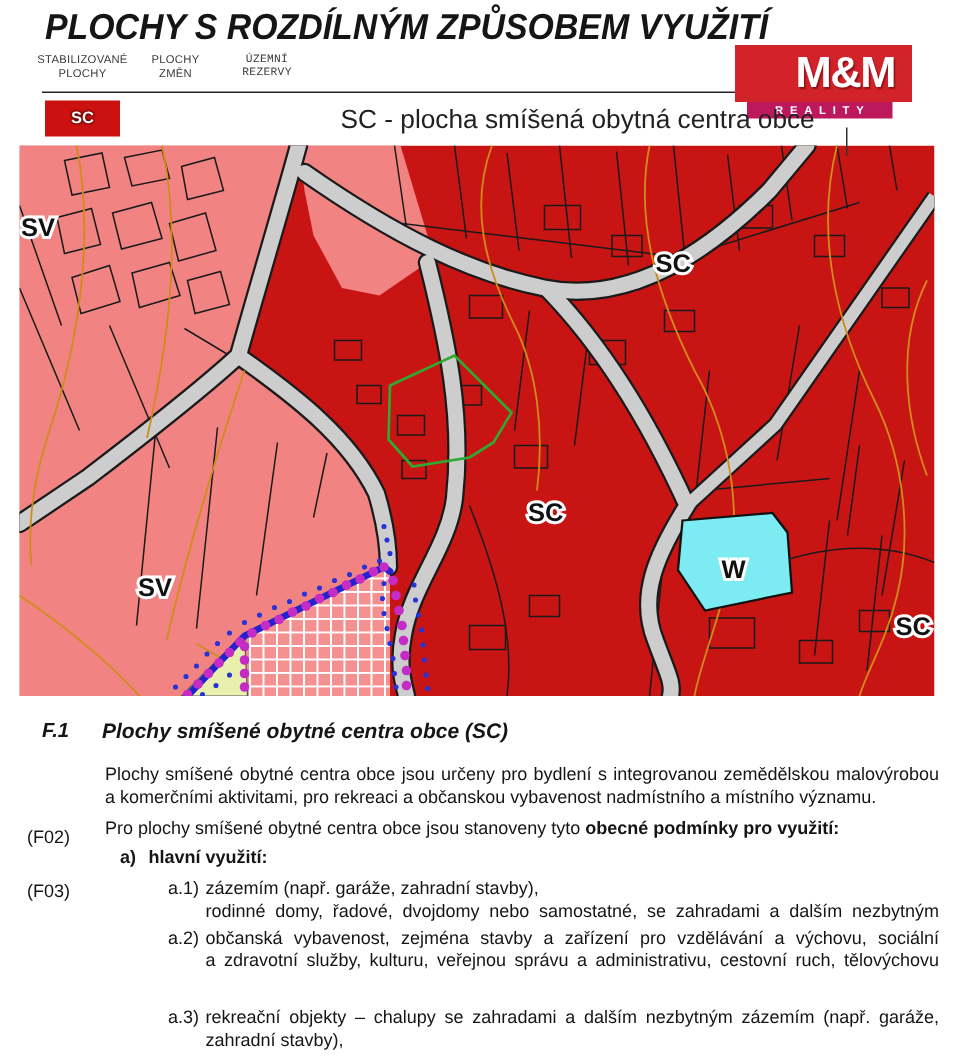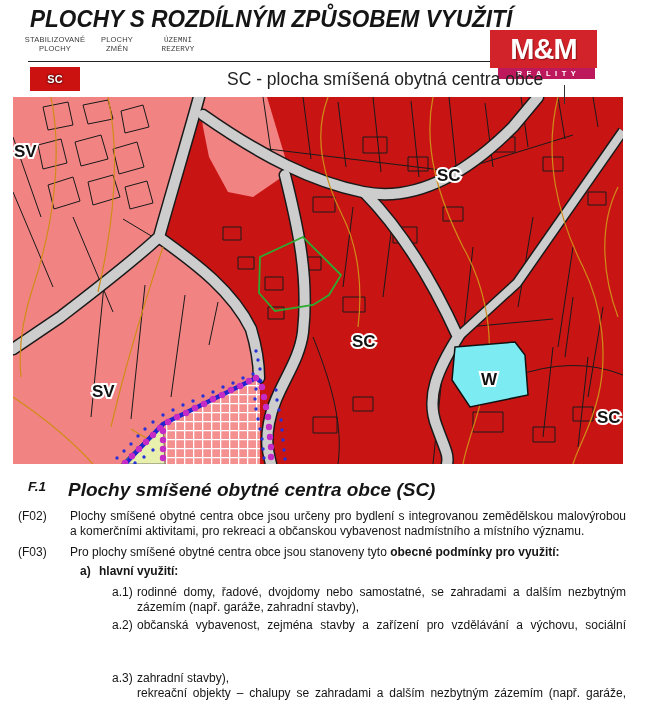--- a/index.html
+++ b/index.html
@@ -15,38 +15,38 @@
   .legcol.c3{left:152px;width:52px;font-family:Liberation Mono, monospace;}
   .hr{position:absolute;left:28px;top:61px;width:537px;border-top:1.6px solid #222;}
   .badge{position:absolute;left:30px;top:67px;width:50px;height:24px;background:#cc1111;
          display:flex;align-items:center;justify-content:center;}
   .badge span{font-size:11px;font-weight:bold;color:#fff;text-shadow:0 0 2px #3a0000,0 0 2px #3a0000;}
   .subtitle{position:absolute;left:227px;top:69px;font-size:17.5px;color:#222;white-space:nowrap;z-index:3;text-align:center;}
   .tick{position:absolute;left:564px;top:85px;width:1px;height:19px;background:#333;z-index:4;}
 
   
   .logo{position:absolute;left:490px;top:30px;z-index:2;}
-  .logo .mark{width:107px;height:38px;background:#d2232a;display:flex;align-items:center;justify-content:center;}
+  .logo .mark{width:89px;height:38px;background:#d2232a;display:flex;align-items:center;justify-content:center;padding-left:29px;}
   .logo .mark span{color:#fff;font-size:29px;font-weight:bold;letter-spacing:-1px;text-shadow:1px 1px 1px #8e1117;}
   .logo .bar{position:absolute;left:8px;top:38px;width:97px;height:11px;background:#be185d;
              display:flex;align-items:center;justify-content:center;}
   .logo .bar span{color:#fff;font-size:7.5px;font-weight:bold;letter-spacing:4.5px;padding-left:4px;}
 
   
   .map{position:absolute;left:13px;top:97px;width:556px;height:367px;}
   .map svg{display:block;}
   .maplabel{font-family:"Liberation Sans",sans-serif;font-weight:bold;font-size:17px;fill:#111;
             stroke:#fff;stroke-width:4px;paint-order:stroke;}
 
   
   .docsec{position:absolute;left:0;width:653px;font-size:12px;color:#151515;}
   .h-f1{top:479px;}
   .h-f1 .num{position:absolute;left:28px;font-size:13.5px;font-weight:bold;font-style:italic;}
-  .h-f1 .txt{position:absolute;left:68px;font-size:19px;font-weight:bold;font-style:italic;white-space:nowrap;}
-  .para .plabel{position:absolute;left:18px;}
+  .h-f1 .txt{position:absolute;left:68px;font-size:14px;font-weight:bold;font-style:italic;white-space:nowrap;}
+  .para .plabel{position:absolute;left:18px;margin-top:42px;}
   .para .ptext{position:absolute;left:70px;width:556px;line-height:15.3px;}
   .p-f02{top:509px;} .p-f03{top:545px;}
   .a-row{top:564px;}
   .a-row .alabel{position:absolute;left:80px;font-weight:bold;}
   .a-row .atitle{position:absolute;left:99px;font-weight:bold;}
   .item .ilabel{position:absolute;left:112px;}
   .item .itext{position:absolute;left:137px;width:489px;line-height:15.4px;}
   .i-a1{top:585px;} .i-a2{top:618px;} .i-a3{top:671px;}
   .jline{text-align:justify;text-align-last:justify;}
   .jline.last{text-align-last:left;}
@@ -273,31 +273,32 @@
   </div>
 
   <div class="docsec a-row">
     <span class="alabel">a)</span>
     <span class="atitle">hlavní využití:</span>
   </div>
 
   <div class="docsec item i-a1">
     <span class="ilabel">a.1)</span>
     <div class="itext">
+        <div class="jline last">zázemím (např. garáže, zahradní stavby),</div>
         <div class="jline">rodinné domy, řadové, dvojdomy nebo samostatné, se zahradami a dalším nezbytným</div>
-        <div class="jline last">zázemím (např. garáže, zahradní stavby),</div>
       </div>
   </div>
   <div class="docsec item i-a2">
     <span class="ilabel">a.2)</span>
     <div class="itext">
         <div class="jline">občanská vybavenost, zejména stavby a zařízení pro vzdělávání a výchovu, sociální</div>
+        <div class="jline">a zdravotní služby, kulturu, veřejnou správu a administrativu, cestovní ruch, tělovýchovu</div>
       </div>
   </div>
   <div class="docsec item i-a3">
     <span class="ilabel">a.3)</span>
     <div class="itext">
+        <div class="jline">rekreační objekty – chalupy se zahradami a dalším nezbytným zázemím (např. garáže,</div>
         <div class="jline last">zahradní stavby),</div>
-        <div class="jline">rekreační objekty – chalupy se zahradami a dalším nezbytným zázemím (např. garáže,</div>
       </div>
   </div>
 
 </div>
 
 </body></html>

